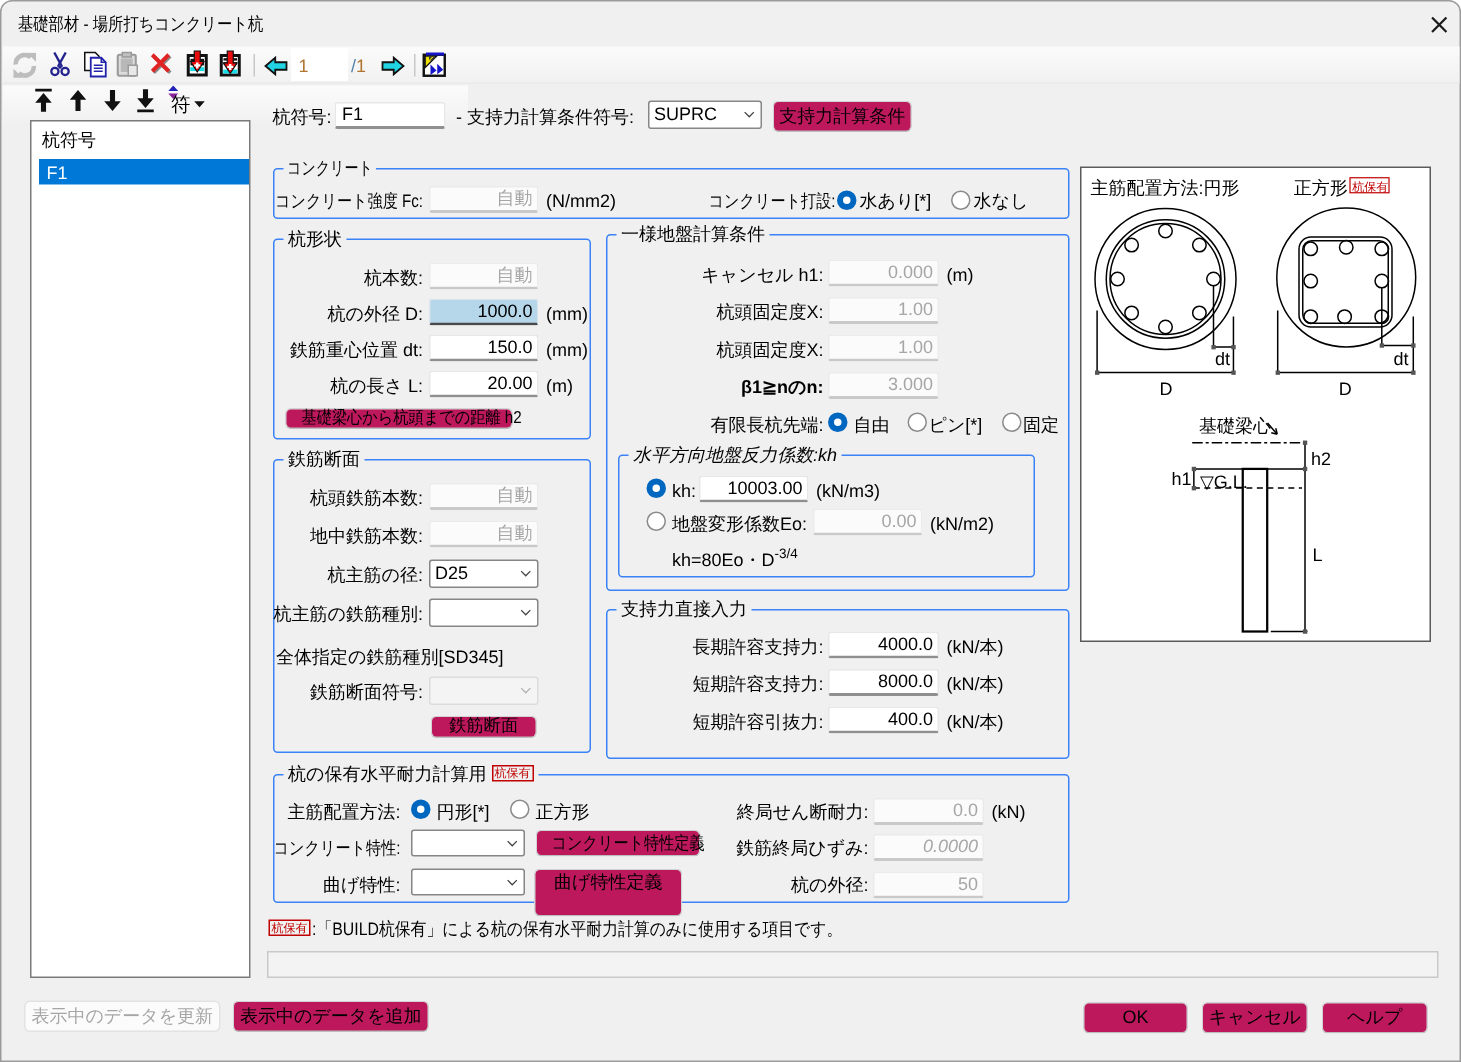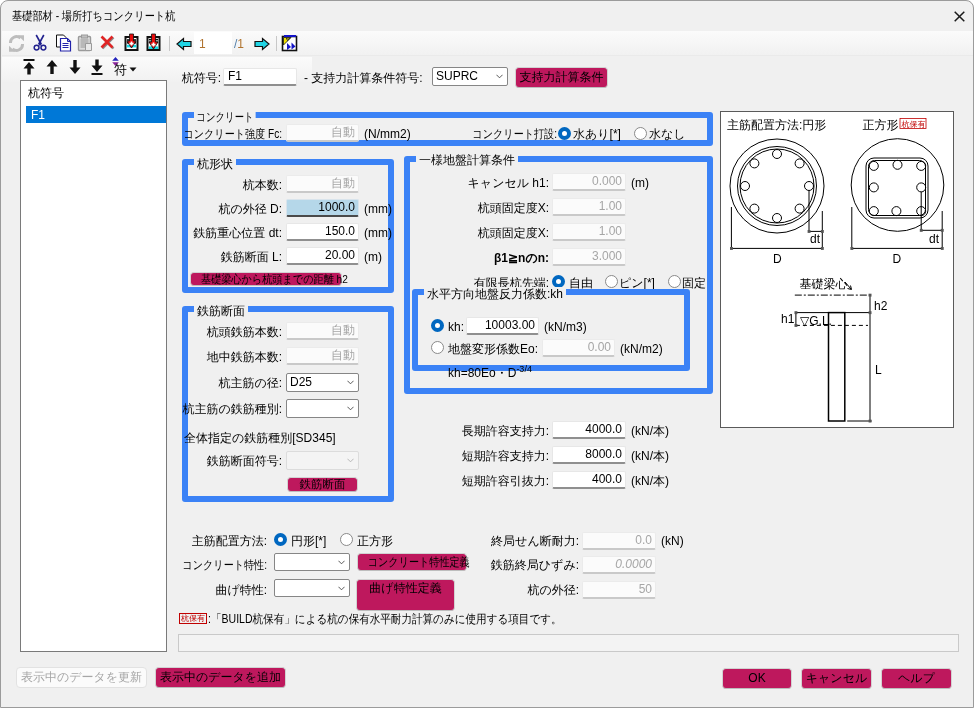--- a/index.html
+++ b/index.html
@@ -16,21 +16,21 @@
   border-bottom:2px solid #c9c9c9;border-radius:2px;
   font-size:12px;line-height:15px;text-align:right;padding:0 3px 0 0;color:#a6a6a6;}
 .cmb{position:absolute;height:19px;background:#fff;border:1px solid #868686;border-radius:2px;
   font-size:12px;line-height:17px;padding:0 0 0 3px;color:#000;}
 .cmbd{position:absolute;height:19px;background:#f4f4f4;border:1px solid #dcdcdc;border-radius:2px;}
 .chev{position:absolute;right:4px;top:6px;width:7px;height:5px;}
 .btn{position:absolute;background:#be185d;border:1px solid #d2d2d2;border-bottom-color:#bdbdbd;
   border-radius:4px;font-size:12px;color:#000;text-align:center;white-space:nowrap;}
 .btnd{position:absolute;background:#fbfbfb;border:1px solid #e2e2e2;
   border-radius:4px;font-size:12px;color:#a6a6a6;text-align:center;white-space:nowrap;}
-.grp{position:absolute;border:6px solid #3b82f6;border-radius:3px;}
+.grp{position:absolute;border:1px solid #3b82f6;border-radius:3px;}
 .gcap{position:absolute;top:-8px;left:6px;background:#f0f0f0;padding:0 3px;font-size:12px;line-height:15px;white-space:nowrap;}
 .rad{position:absolute;width:13px;height:13px;border-radius:50%;background:#fff;border:1px solid #8a8a8a;}
 .rads{position:absolute;width:13px;height:13px;border-radius:50%;background:#fff;border:4px solid #0067c0;}
 .badge{position:absolute;font-size:8px;line-height:9px;color:#c00000;border:1px solid #c00000;
   padding:0px 1px;white-space:nowrap;letter-spacing:0px;background:transparent;}
 .unit{position:absolute;white-space:nowrap;font-size:12px;line-height:14px;}
 </style></head>
 <body>
 <div id="win">
 
@@ -162,21 +162,21 @@
     <span class="gcap">杭形状</span>
   </div>
   <div class="lblr" style="left:121px;top:177px;width:160px;">杭本数:</div>
   <div class="tbd" style="left:285px;top:174px;width:73px;">自動</div>
   <div class="lblr" style="left:121px;top:201px;width:160px;">杭の外径 D:</div>
   <div class="tb" style="left:285px;top:198px;width:73px;background:#b5d7e9;border-color:#d9e4ec;border-bottom-color:#4a4a4a;">1000.0</div>
   <div class="unit" style="left:363px;top:201px;">(mm)</div>
   <div class="lblr" style="left:121px;top:225px;width:160px;">鉄筋重心位置 dt:</div>
   <div class="tb" style="left:285px;top:222px;width:73px;">150.0</div>
   <div class="unit" style="left:363px;top:225px;">(mm)</div>
-  <div class="lblr" style="left:121px;top:249px;width:160px;">鉄筋断面 L:</div>
+  <div class="lblr" style="left:121px;top:249px;width:160px;">杭の長さ L:</div>
   <div class="tb" style="left:285px;top:246px;width:73px;">20.00</div>
   <div class="unit" style="left:363px;top:249px;">(m)</div>
   <div class="btn" style="left:189px;top:271px;width:152px;height:14px;line-height:12px;font-size:11.5px;"><span style="display:inline-block;transform:scaleX(.88);transform-origin:50% 50%;white-space:nowrap;">基礎梁心から杭頭までの距離 h2</span></div>
 
   <div class="grp" style="left:181px;top:305px;width:212px;height:196px;">
     <span class="gcap">鉄筋断面</span>
   </div>
   <div class="lblr" style="left:121px;top:324px;width:160px;">杭頭鉄筋本数:</div>
   <div class="tbd" style="left:285px;top:321px;width:73px;">自動</div>
   <div class="lblr" style="left:121px;top:349px;width:160px;">地中鉄筋本数:</div>
@@ -195,63 +195,69 @@
   </div>
   <div class="lbl" style="left:183px;top:430px;">全体指定の鉄筋種別[SD345]</div>
   <div class="lblr" style="left:121px;top:453px;width:160px;">鉄筋断面符号:</div>
   <div class="cmbd" style="left:285px;top:450px;width:73px;">
     <svg class="chev" viewBox="0 0 8 5">
         <path d="M0.5 0.5 L4 4 L7.5 0.5" stroke="#b0b0b0" fill="none"></path>
       </svg>
   </div>
   <div class="btn" style="left:286px;top:476px;width:71px;height:15px;line-height:13px;font-size:11.5px;">鉄筋断面</div>
 
-  <div class="grp" style="left:403px;top:155px;width:309px;height:238px;font-family:Liberation Mono, monospace;">
+  <div class="grp" style="left:403px;top:155px;width:309px;height:238px;">
     <span class="gcap">一様地盤計算条件</span>
   </div>
   <div class="lblr" style="left:418px;top:175px;width:130px;">キャンセル h1:</div>
   <div class="tbd" style="left:551px;top:172px;width:74px;">0.000</div>
   <div class="unit" style="left:630px;top:175px;">(m)</div>
   <div class="lblr" style="left:418px;top:200px;width:130px;">杭頭固定度X:</div>
   <div class="tbd" style="left:551px;top:197px;width:74px;">1.00</div>
   <div class="lblr" style="left:418px;top:225px;width:130px;">杭頭固定度X:</div>
   <div class="tbd" style="left:551px;top:222px;width:74px;">1.00</div>
   <div class="lblr" style="left:418px;top:250px;width:130px;font-weight:bold;">β1≧nのn:</div>
   <div class="tbd" style="left:551px;top:247px;width:74px;">3.000</div>
   <div class="lblr" style="left:418px;top:275px;width:130px;">有限長杭先端:</div>
   <div class="rads" style="left:551px;top:274px;"></div>
   <div class="lbl" style="left:568px;top:275px;">自由</div>
   <div class="rad" style="left:604px;top:274px;"></div>
   <div class="lbl" style="left:618px;top:275px;">ピン[*]</div>
   <div class="rad" style="left:667px;top:274px;"></div>
   <div class="lbl" style="left:681px;top:275px;">固定</div>
 
-  <div class="grp" style="left:411px;top:288px;width:278px;height:82px;">
+  <div class="grp" style="left:411px;top:302px;width:278px;height:82px;font-style:italic;">
     <span class="gcap">水平方向地盤反力係数:kh</span>
   </div>
   <div class="rads" style="left:430px;top:318px;"></div>
   <div class="lbl" style="left:447px;top:319px;">kh:</div>
   <div class="tb" style="left:465px;top:316px;width:73px;">10003.00</div>
   <div class="unit" style="left:543px;top:319px;">(kN/m3)</div>
   <div class="rad" style="left:430px;top:340px;"></div>
   <div class="lbl" style="left:447px;top:341px;">地盤変形係数Eo:</div>
   <div class="tbd" style="left:541px;top:338px;width:73px;">0.00</div>
   <div class="unit" style="left:619px;top:341px;">(kN/m2)</div>
   <div class="lbl" style="left:447px;top:361px;">kh=80Eo・D<sup style="font-size:9px;">-3/4</sup></div>
 
+  <div class="grp" style="left:403px;top:405px;width:309px;height:100px;">
+    <span class="gcap">支持力直接入力</span>
+  </div>
   <div class="lblr" style="left:418px;top:423px;width:130px;">長期許容支持力:</div>
   <div class="tb" style="left:551px;top:420px;width:74px;">4000.0</div>
   <div class="unit" style="left:630px;top:423px;">(kN/本)</div>
   <div class="lblr" style="left:418px;top:448px;width:130px;">短期許容支持力:</div>
   <div class="tb" style="left:551px;top:445px;width:74px;">8000.0</div>
   <div class="unit" style="left:630px;top:448px;">(kN/本)</div>
   <div class="lblr" style="left:418px;top:473px;width:130px;">短期許容引抜力:</div>
   <div class="tb" style="left:551px;top:470px;width:74px;">400.0</div>
   <div class="unit" style="left:630px;top:473px;">(kN/本)</div>
 
+  <div class="grp" style="left:181px;top:515px;width:531px;height:86px;">
+    <span class="gcap">杭の保有水平耐力計算用 <span style="font-size:8px;color:#c00000;border:1px solid #c00000;padding:0 1px;position:relative;top:-2px;">杭保有</span></span>
+  </div>
   <div class="lblr" style="left:166px;top:533px;width:100px;">主筋配置方法:</div>
   <div class="rads" style="left:273px;top:532px;"></div>
   <div class="lbl" style="left:290px;top:533px;">円形[*]</div>
   <div class="rad" style="left:339px;top:532px;"></div>
   <div class="lbl" style="left:356px;top:533px;">正方形</div>
   <div class="lblr" style="left:448px;top:533px;width:130px;">終局せん断耐力:</div>
   <div class="tbd" style="left:581px;top:531px;width:74px;">0.0</div>
   <div class="unit" style="left:660px;top:533px;">(kN)</div>
 
   <div class="lblr" style="left:106px;top:557px;width:160px;transform:scaleX(.84);transform-origin:100% 50%;">コンクリート特性:</div>

